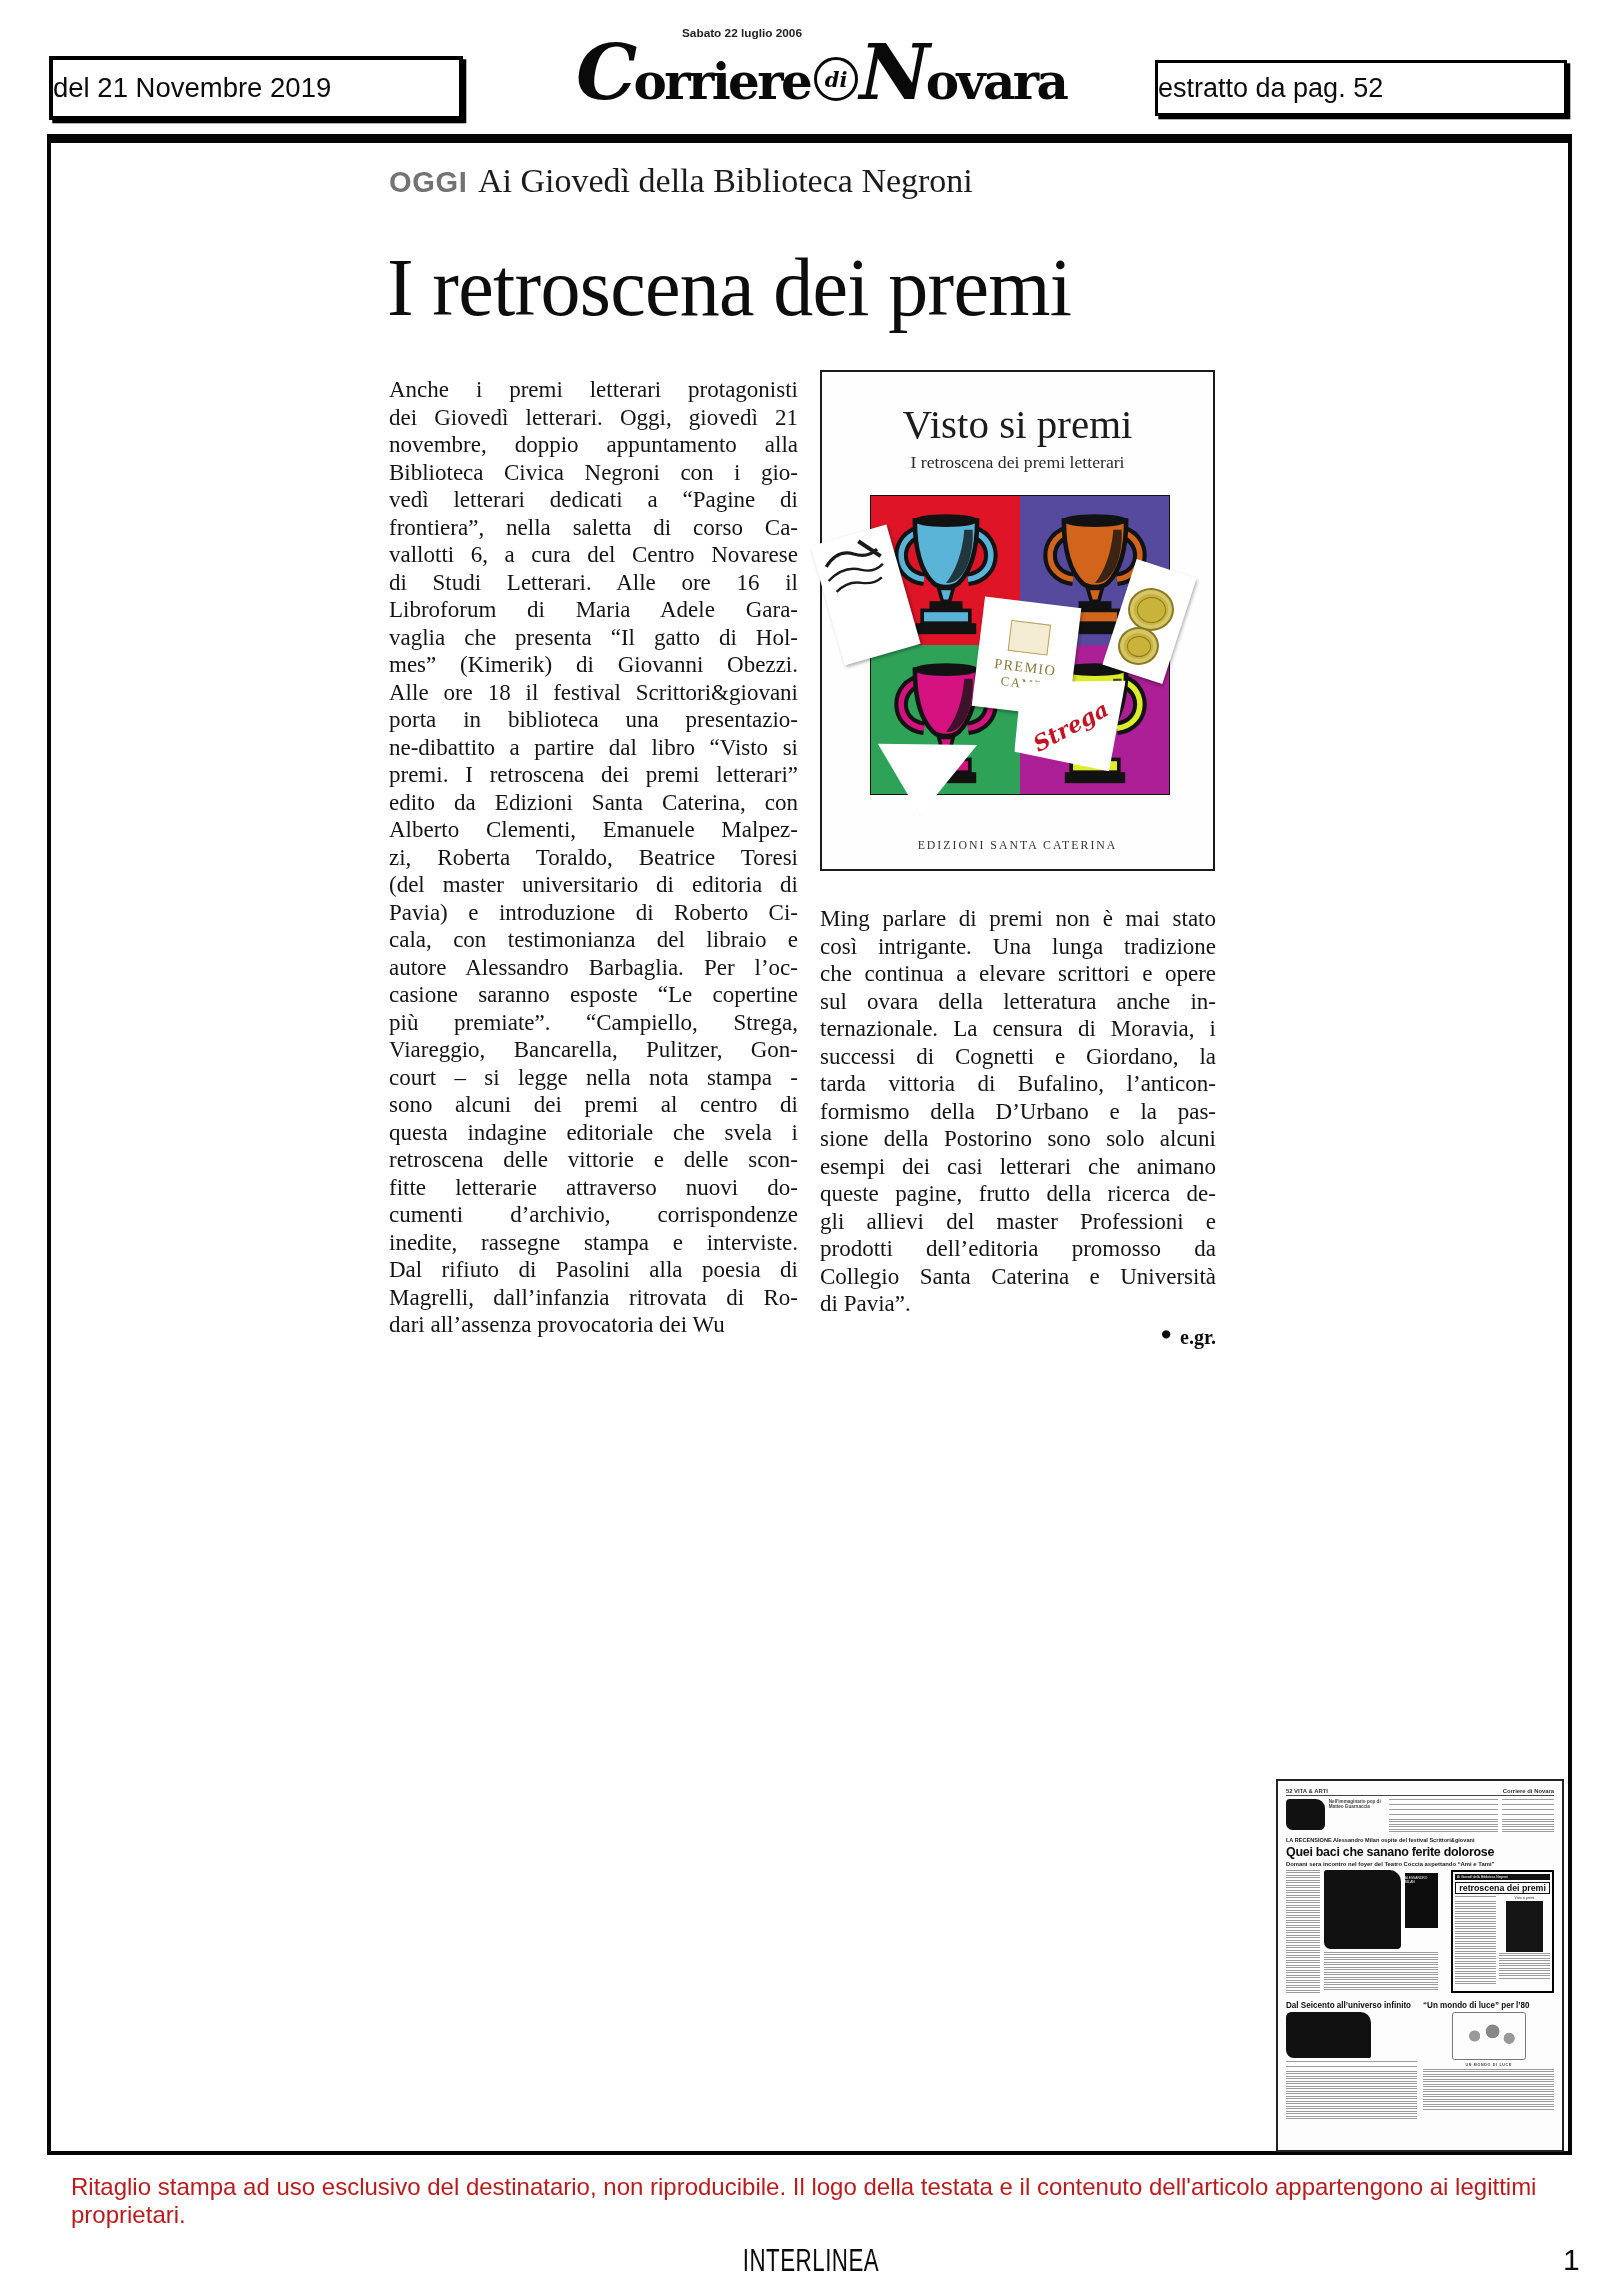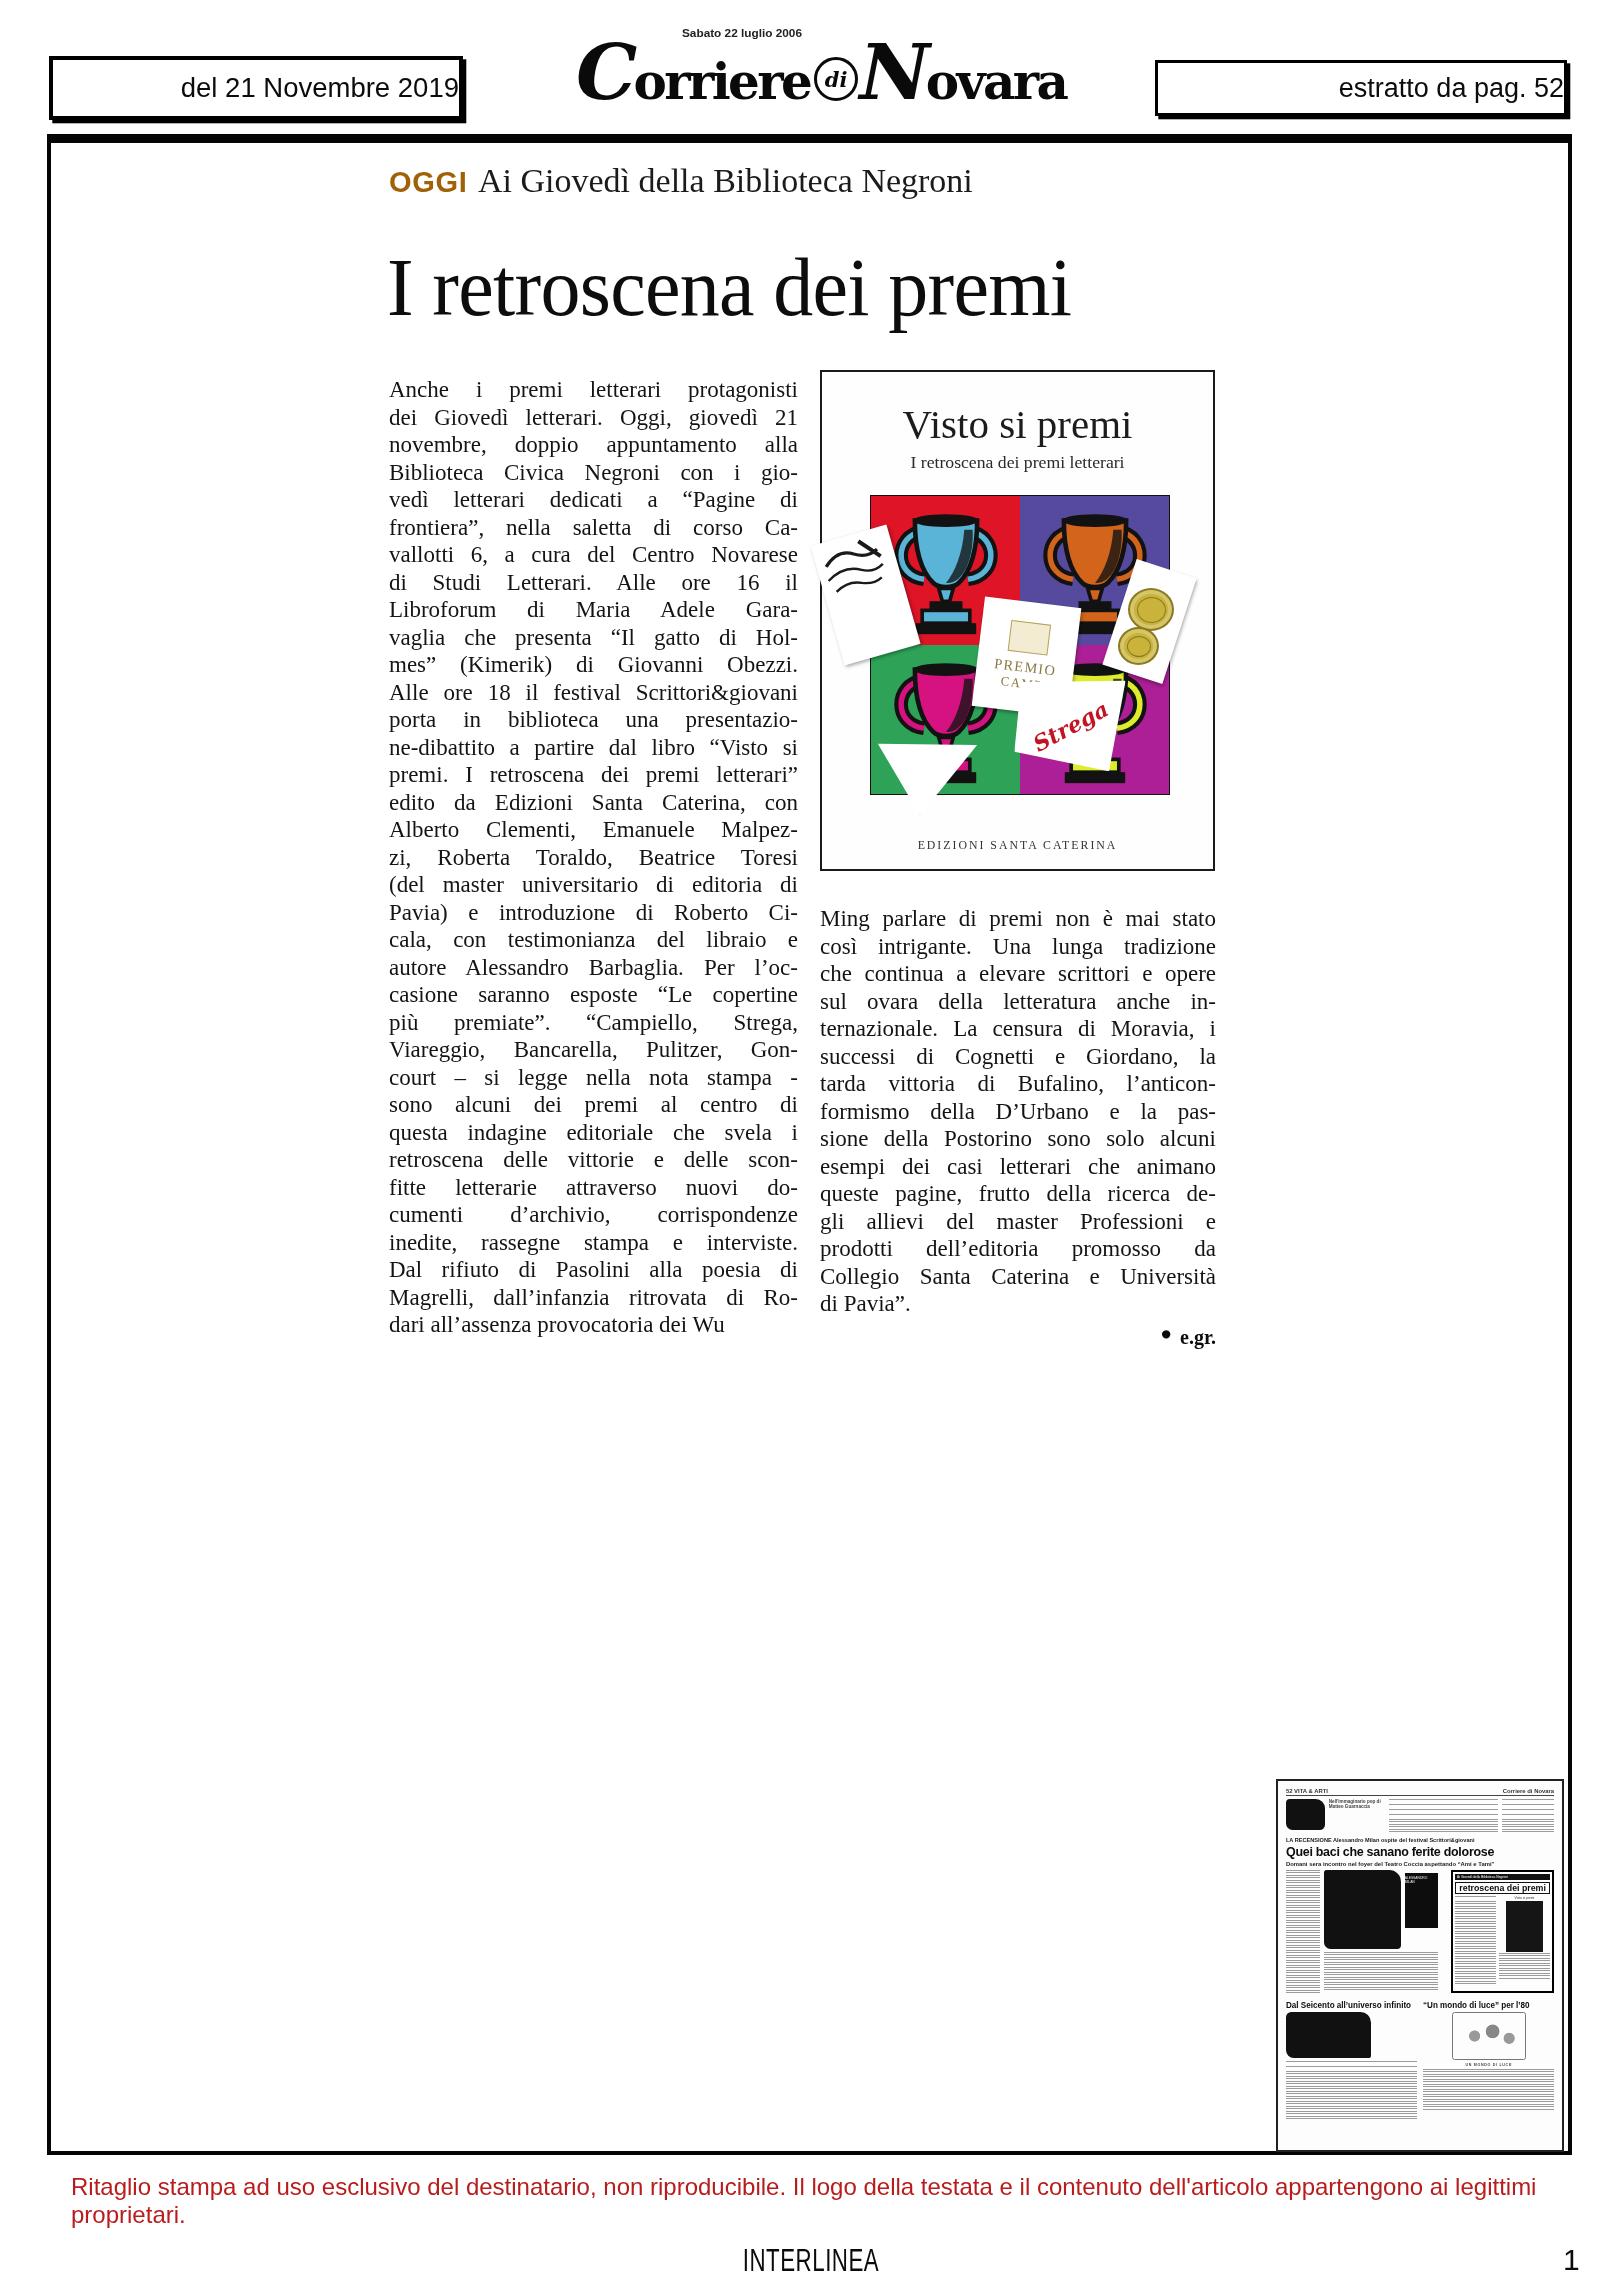--- a/index.html
+++ b/index.html
@@ -1,21 +1,21 @@
 <!DOCTYPE html>
 <html style="--quad-red: #df1527; --quad-purple: #564a9e; --quad-green: #2ea358; --quad-magenta: #ad1f96; --trophy-cyan: #5ab4d8; --trophy-orange: #d2641c; --trophy-pink: #d5127f; --trophy-yellow: #dded2b; --medal-gold: #c9b33a;font-size:10.5px"><head>
 <meta charset="utf-8">
 <style>
   html,body{margin:0;padding:0;background:#ffffff;}
   .page{position:relative;width:1622px;height:2295px;background:#fff;overflow:hidden;
         font-family:"Liberation Serif",serif;color:#111;}
 
   
   .hdr-box{position:absolute;background:#fff;border:4.6px solid #000;box-shadow:3.3px 3.3px 0 #000;
-           display:flex;align-items:center;justify-content:flex-end;
+           display:flex;align-items:center;justify-content:flex-start;
            font-family:"Liberation Sans",sans-serif;font-size:27.5px;color:#0c0c0c;}
   .hdr-box.date{left:49px;top:56px;width:406px;height:56px;}
   .hdr-box.pageref{left:1155px;top:60px;width:406px;height:50px;border-width:3.3px;font-size:27px;}
 
   .logo{position:absolute;left:576px;top:22px;width:497px;height:98px;white-space:nowrap;color:#0a0a0a;}
   .logo .dateline{position:absolute;left:106px;top:3.9px;font-family:"Liberation Sans",sans-serif;
                   font-weight:bold;font-size:11.8px;color:#222;text-align:right;}
   .logo .row{position:absolute;left:0px;top:11.8px;display:flex;align-items:baseline;}
   .logo .ini{font-family:"DejaVu Serif",serif;font-style:italic;font-weight:bold;font-size:77px;line-height:1;letter-spacing:-3.9px;}
   .logo .rest{font-family:"DejaVu Serif",serif;font-weight:bold;font-size:50px;letter-spacing:-2.6px;}
@@ -24,21 +24,21 @@
                    margin:14.4px 1.3px 0 3.9px;font-family:"DejaVu Serif",serif;font-style:italic;
                    font-weight:bold;font-size:21px;}
 
   
   .main-frame{position:absolute;left:47px;top:134px;width:1525px;height:2021px;
               border:4.6px solid #050505;border-top-width:9.2px;background:#fff;box-sizing:border-box;}
 
   
   .kicker{position:absolute;left:389px;top:162px;display:flex;align-items:baseline;}
   .kicker .tag{font-family:"Liberation Sans",sans-serif;font-weight:bold;font-size:29px;
-               color:#a16207;letter-spacing:0.7px;margin-right:10.5px;}
+               color:#737373;letter-spacing:0.7px;margin-right:10.5px;}
   .kicker .ktxt{font-size:34px;color:#1b1b1b;letter-spacing:0px;}
 
   .headline{position:absolute;left:387px;top:241px;width:837px;font-size:80px;line-height:1.1;
             color:#0d0d0d;letter-spacing:-0.7px;transform:scaleY(1.04);transform-origin:top left;white-space:nowrap;}
 
   .colL{position:absolute;left:389px;top:376px;width:409px;font-size:23px;}
   .colR{position:absolute;left:820px;top:905px;width:396px;font-size:23px;}
   .tline{text-align:justify;text-align-last:justify;line-height:27.5px;color:#141414;}
   .tline-last{text-align-last:left;}
 

